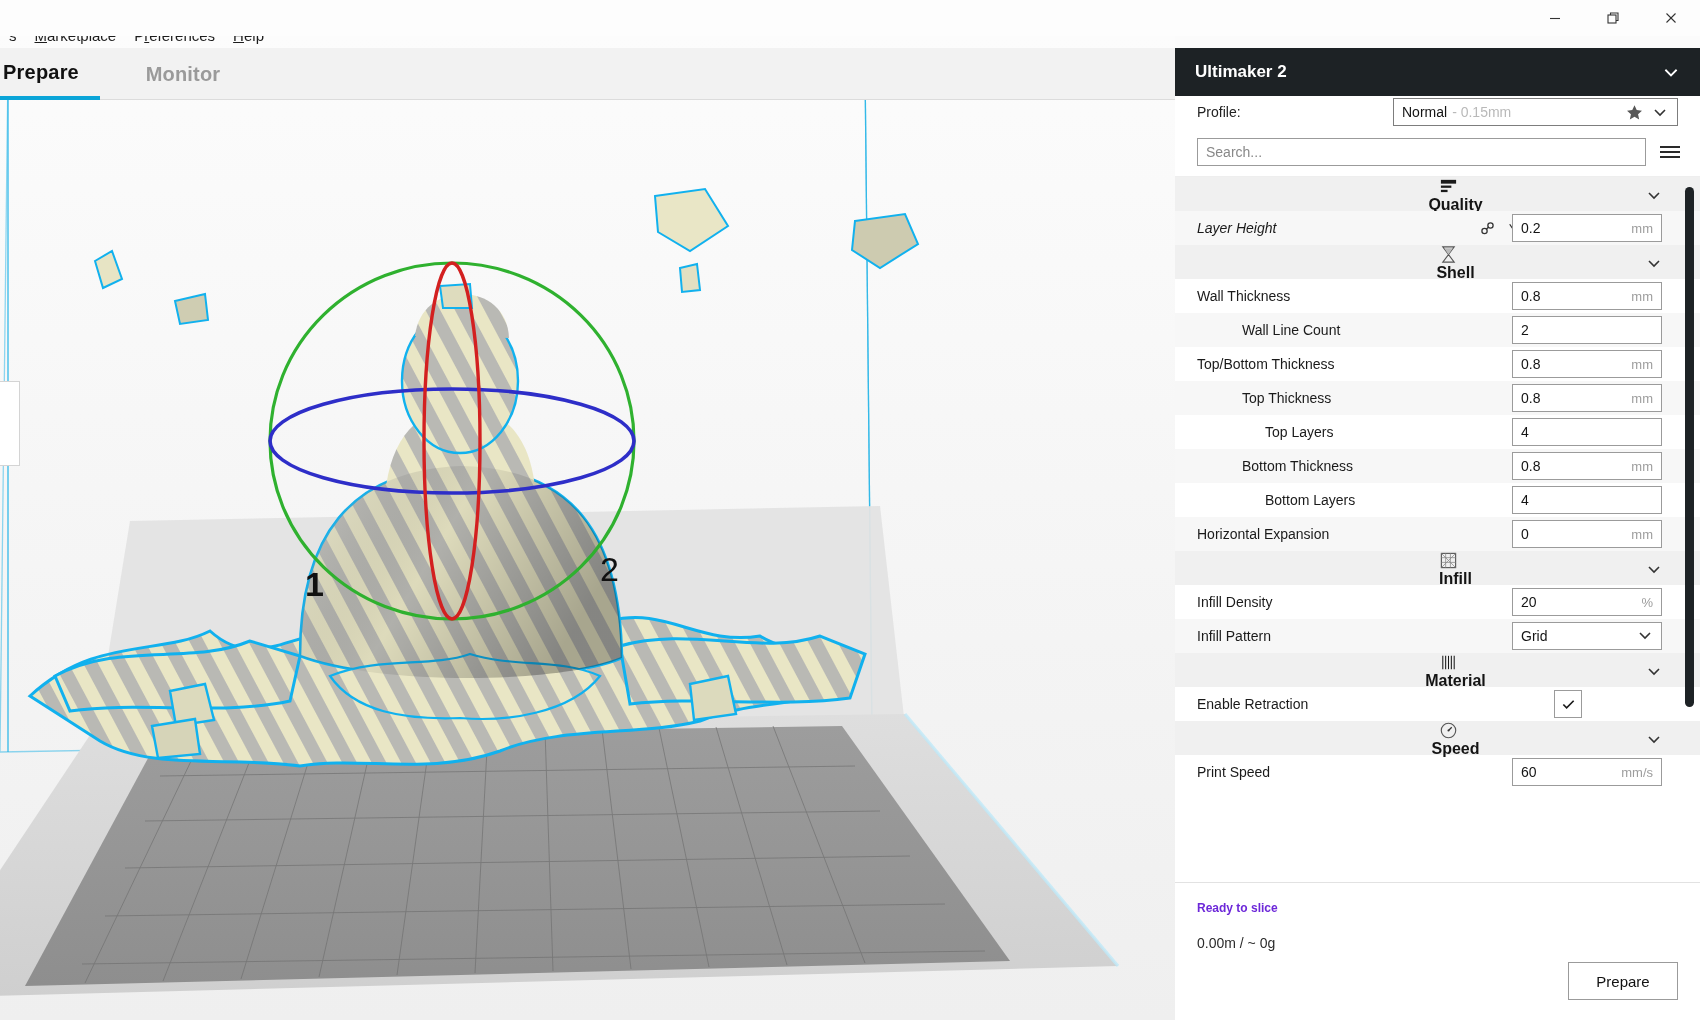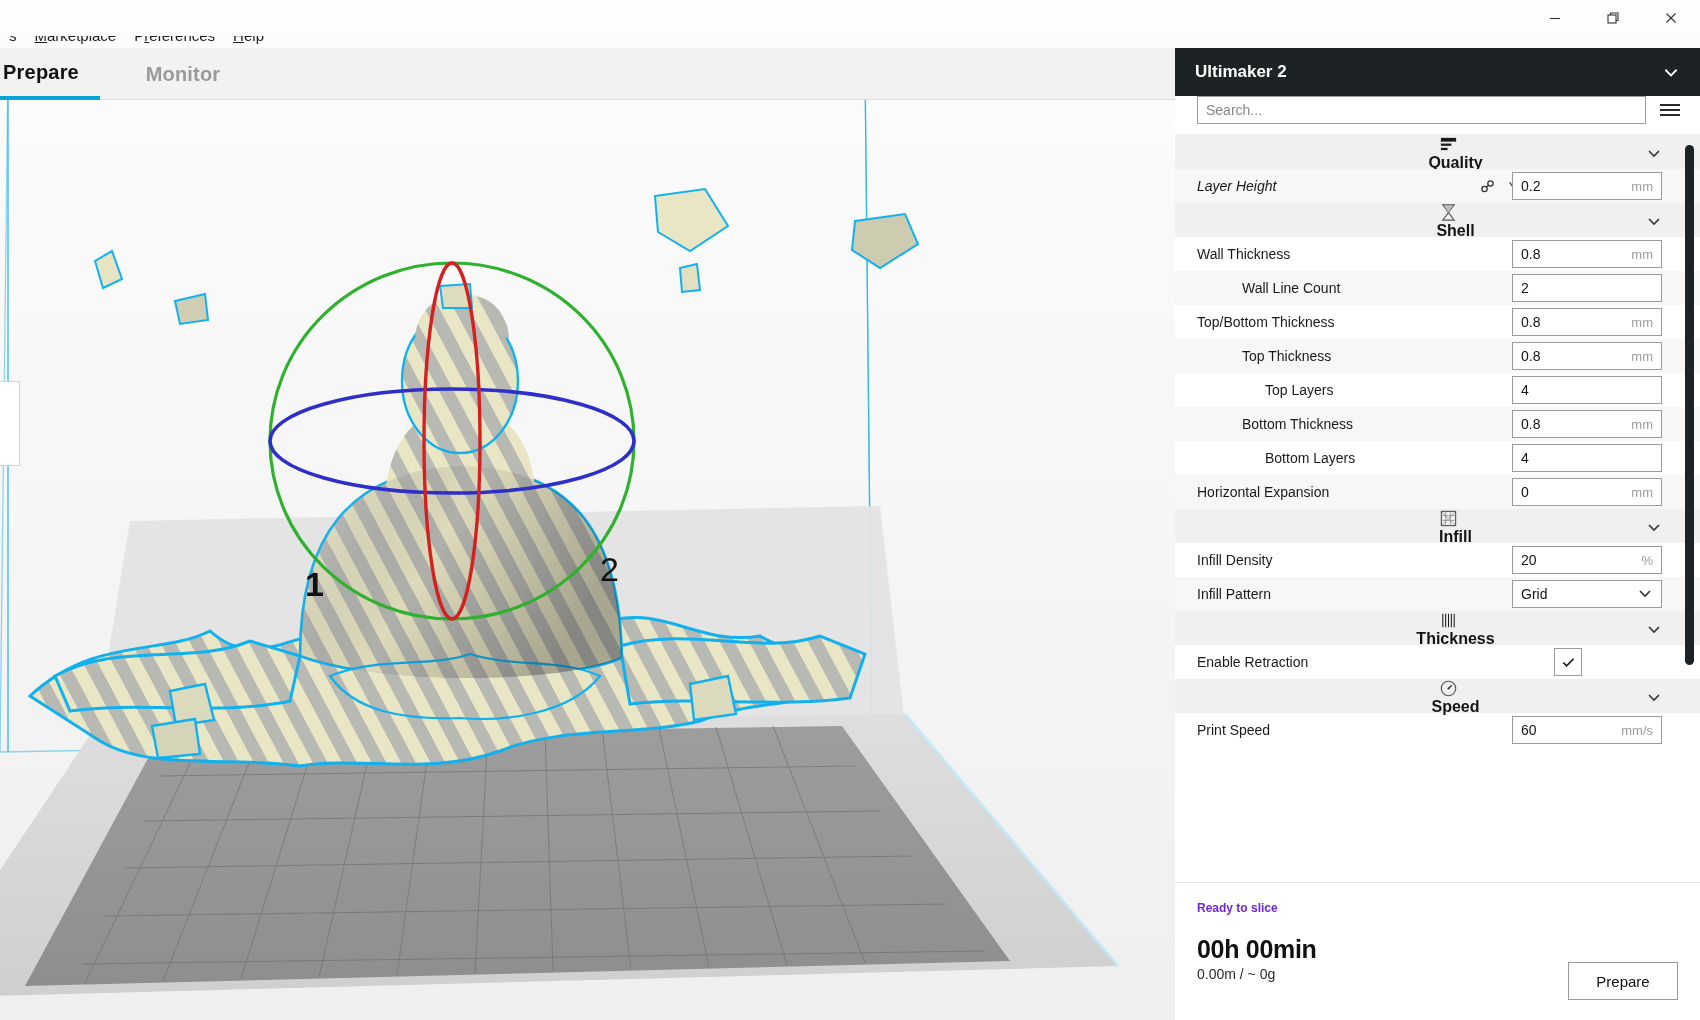--- a/index.html
+++ b/index.html
@@ -383,20 +383,33 @@
   <div class="rpanel">
 
     <div class="printerbar">
       <span class="pname">Ultimaker 2</span>
       <svg width="18" height="18" viewBox="0 0 16 16">
         <polyline points="3,6 8,11 13,6" fill="none" stroke="#fff" stroke-width="1.6"></polyline>
       </svg>
     </div>
 
 
+    <div class="profilerow">
+      <span class="profile-label">Profile:</span>
+      <div class="profile-field">
+        <span class="nm">Normal</span>
+        <span class="sub">- 0.15mm</span>
+        <svg class="star" width="17" height="17" viewBox="0 0 20 20">
+          <polygon points="10,1.5 12.6,7.2 18.8,7.9 14.2,12.1 15.5,18.2 10,15.1 4.5,18.2 5.8,12.1 1.2,7.9 7.4,7.2" fill="#575757"></polygon>
+        </svg>
+        <svg class="chev" width="16" height="16" viewBox="0 0 16 16">
+          <polyline points="3,6 8,11 13,6" fill="none" stroke="#333" stroke-width="1.6"></polyline>
+        </svg>
+      </div>
+    </div>
 
     <div class="searchrow">
       <div class="searchbox">
         <input type="text" placeholder="Search..." style="">
       </div>
       <div class="hamburger">
           <i></i>
           <i></i>
           <i></i>
         </div>
@@ -536,21 +549,21 @@
               <svg width="19" height="19" viewBox="0 0 20 20">
                 <g stroke="#1a1a1a" stroke-width="1.1">
                   <line x1="4" y1="3" x2="4" y2="17"></line>
                   <line x1="7" y1="3" x2="7" y2="17"></line>
                   <line x1="10" y1="3" x2="10" y2="17"></line>
                   <line x1="13" y1="3" x2="13" y2="17"></line>
                   <line x1="16" y1="3" x2="16" y2="17"></line>
                 </g>
               </svg>
             </span>
-            <span class="ctext">Thickness</span>
+            <span class="ctext">Material</span>
             <span class="chev"><svg width="16" height="16" viewBox="0 0 16 16">
                 <polyline points="3,6 8,11 13,6" fill="none" stroke="#333" stroke-width="1.6"></polyline>
               </svg></span>
           </div>
           <div class="set-row">
             <span class="set-label ">Enable Retraction</span>
             <span class="checkfield">
               <svg width="15" height="15" viewBox="0 0 16 16">
                 <polyline points="2.5,8 6,11.5 13.5,4" fill="none" stroke="#1a1a1a" stroke-width="1.8"></polyline>
               </svg>
@@ -578,21 +591,20 @@
           </div>
         </div>
       <div class="scrollbar">
         <div class="scrollthumb"></div>
       </div>
     </div>
 
     <div class="actionpanel">
       <div class="ready">Ready to slice</div>
       <div class="timewrap">
-        <div class="bigtime">00h 00min</div>
         <div class="sublen">0.00m / ~ 0g</div>
       </div>
       <div class="prepare-btn">
         <span>Prepare</span>
       </div>
     </div>
   </div>
 </div>
 
 </body></html>

